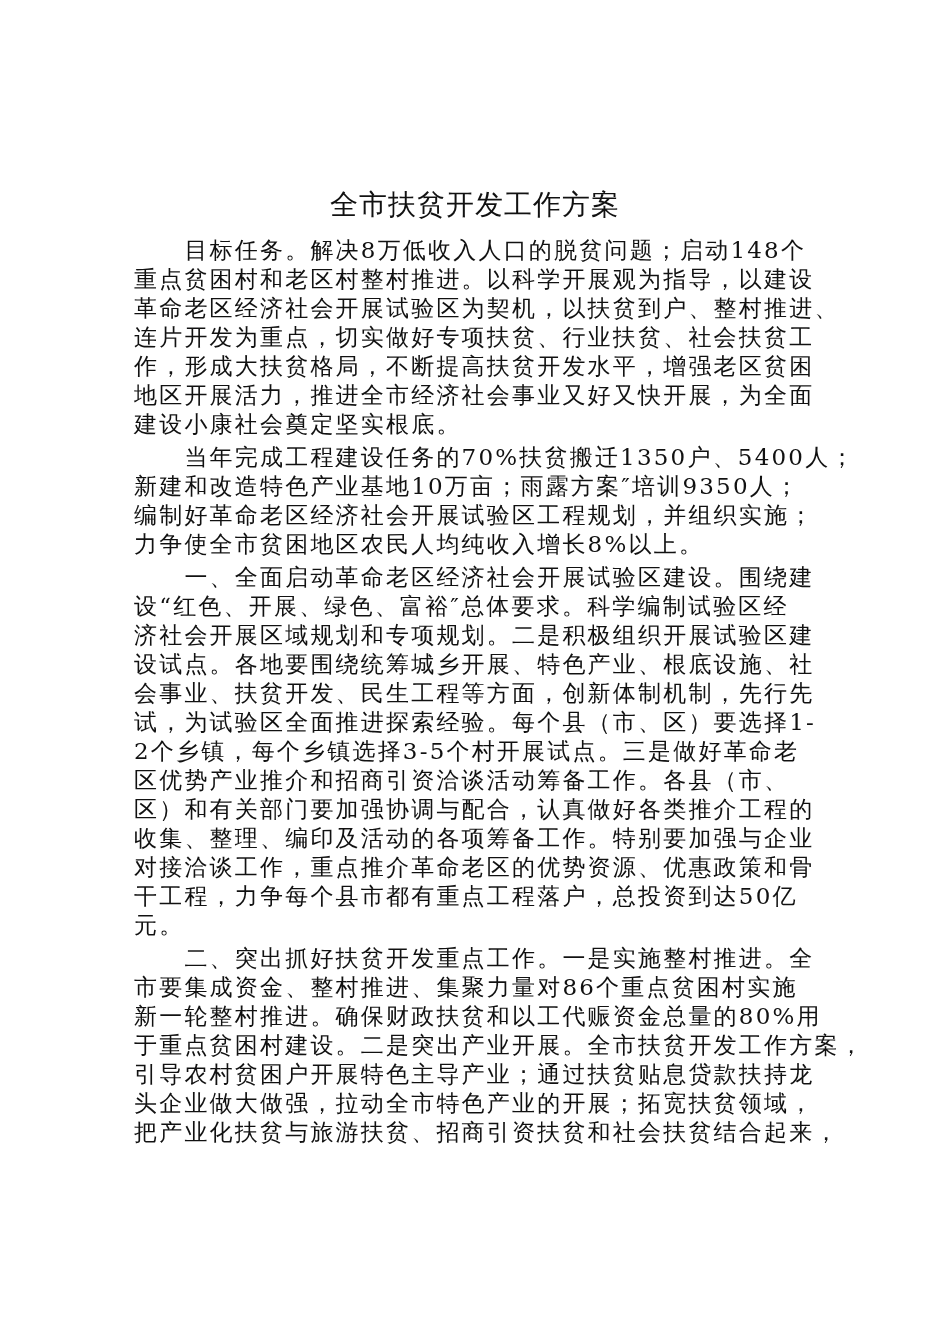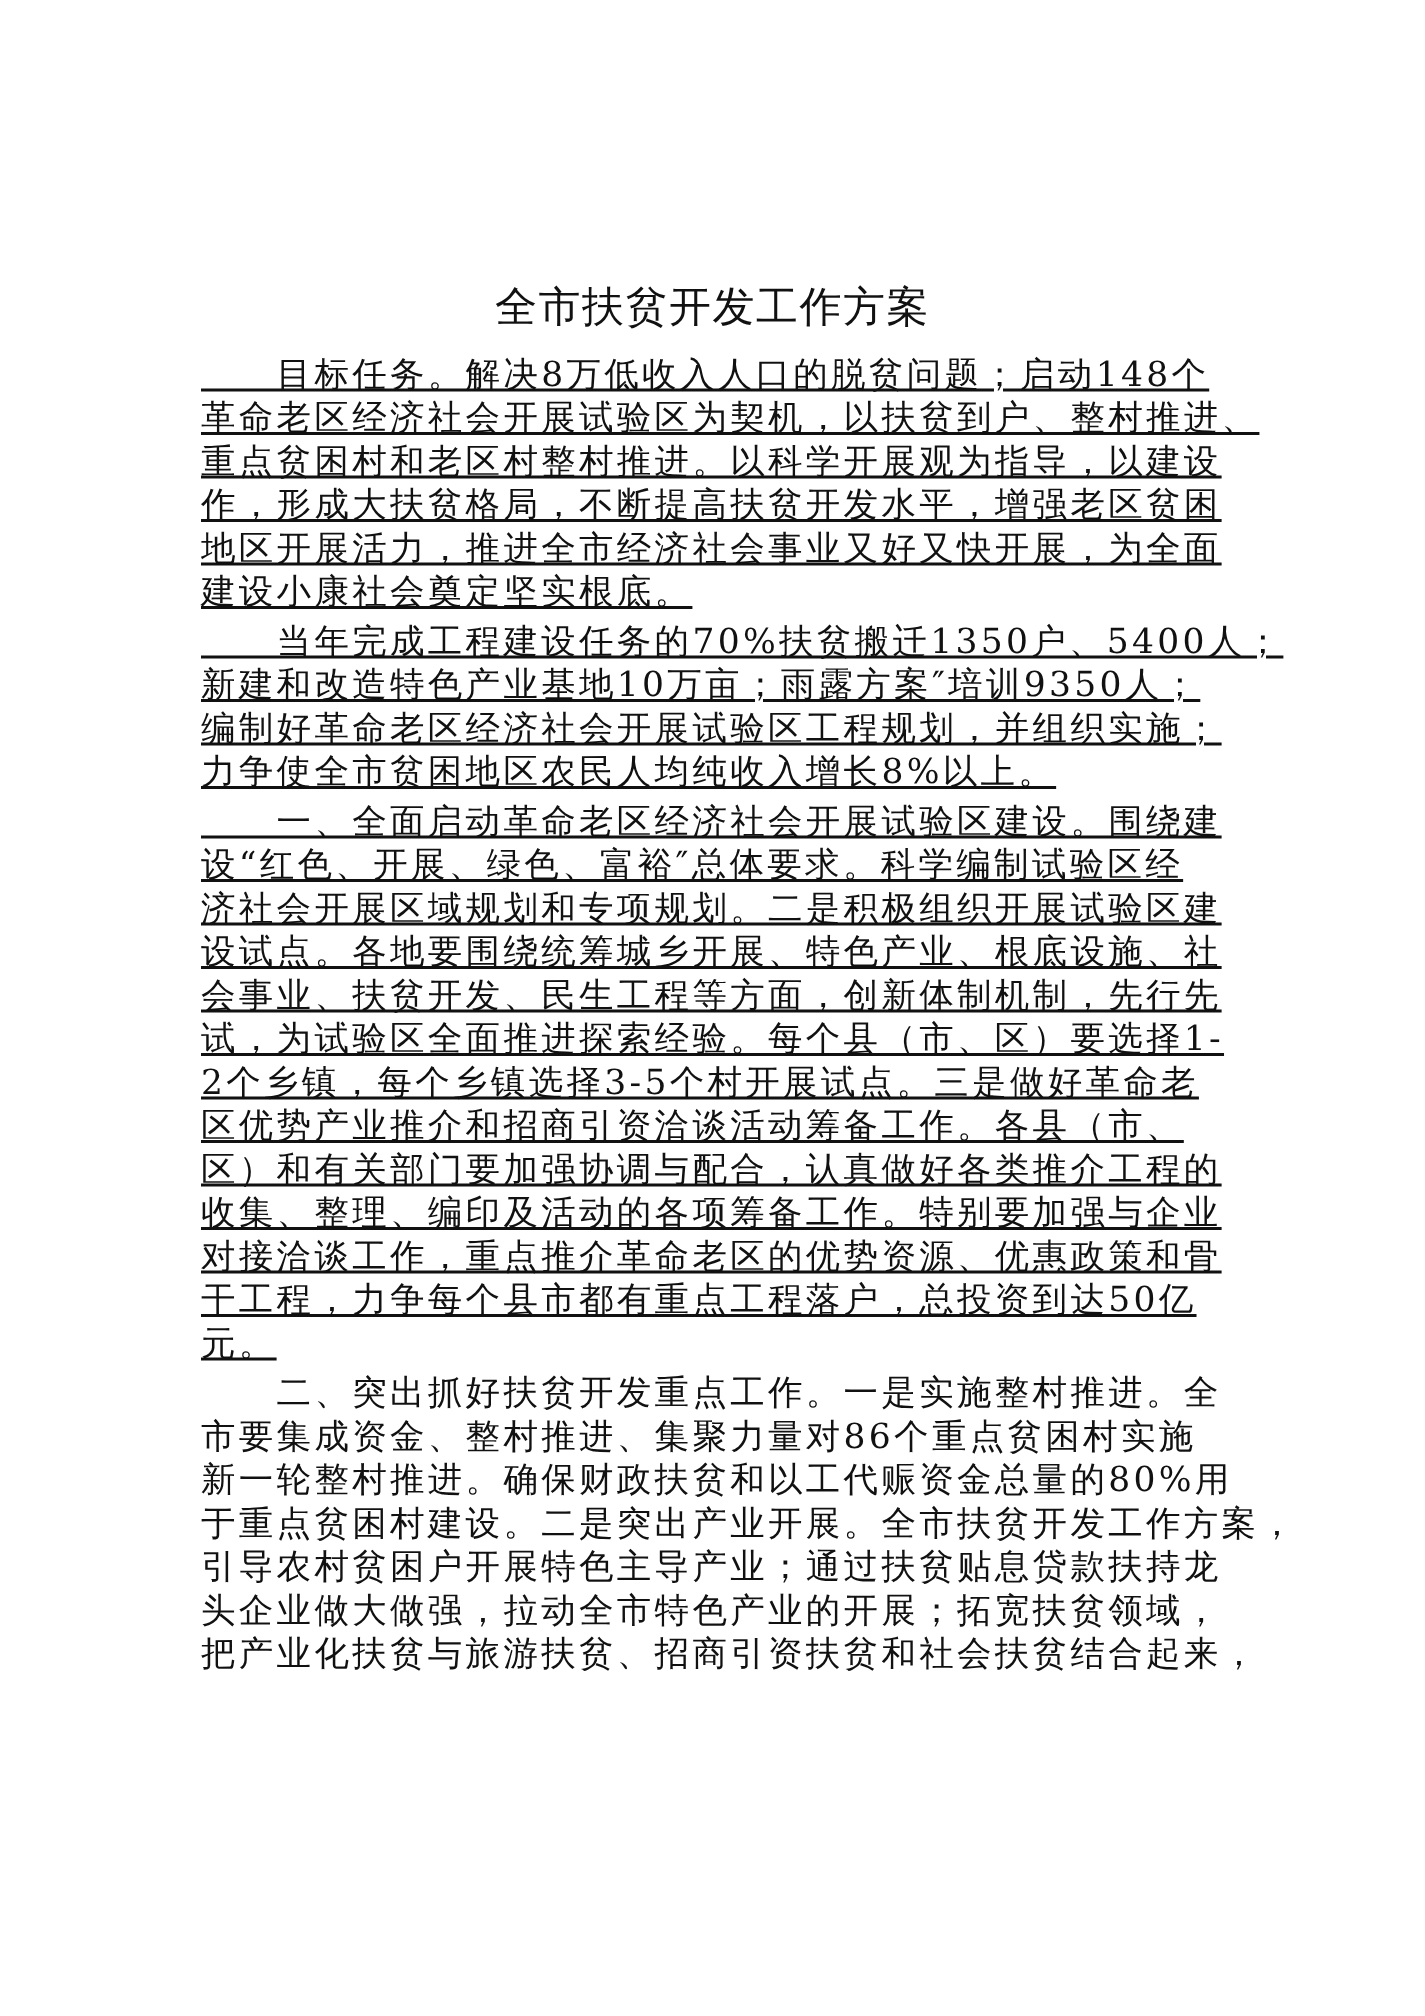--- a/index.html
+++ b/index.html
@@ -45,34 +45,35 @@
       margin: 0;
     }
     .line {
       display: block;
       font-size: 23px;
       line-height: 29px;
       height: 29px;
       white-space: nowrap;
       letter-spacing: 2.2px;
     }
-    .gap-after { margin-bottom: 4px; text-decoration: underline; }
+    .gap-after { margin-bottom: 4px; }
   </style>
 </head>
 <body>
 
 <div class="page">
   <h1 class="title">全市扶贫开发工作方案</h1>
 
   <div class="body">
 
     <div class="paragraph gap-after">
       <span class="line">　　目标任务。解决8万低收入人口的脱贫问题；启动148个</span>
+      <span class="line">重点贫困村和老区村整村推进。以科学开展观为指导，以建设</span>
       <span class="line">革命老区经济社会开展试验区为契机，以扶贫到户、整村推进、</span>
-      <span class="line">重点贫困村和老区村整村推进。以科学开展观为指导，以建设</span>
+      <span class="line">连片开发为重点，切实做好专项扶贫、行业扶贫、社会扶贫工</span>
       <span class="line">作，形成大扶贫格局，不断提高扶贫开发水平，增强老区贫困</span>
       <span class="line">地区开展活力，推进全市经济社会事业又好又快开展，为全面</span>
       <span class="line">建设小康社会奠定坚实根底。</span>
     </div>
 
     <div class="paragraph gap-after">
       <span class="line">　　当年完成工程建设任务的70%扶贫搬迁1350户、5400人；</span>
       <span class="line">新建和改造特色产业基地10万亩；雨露方案″培训9350人；</span>
       <span class="line">编制好革命老区经济社会开展试验区工程规划，并组织实施；</span>
       <span class="line">力争使全市贫困地区农民人均纯收入增长8%以上。</span>

